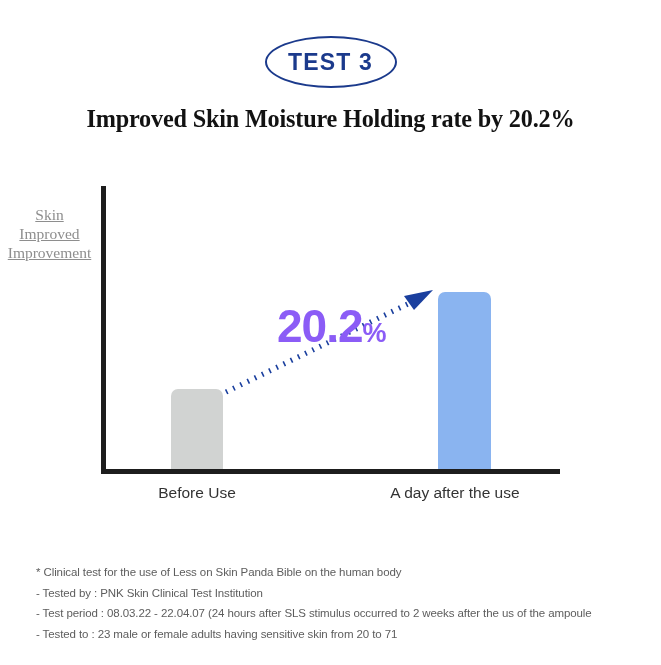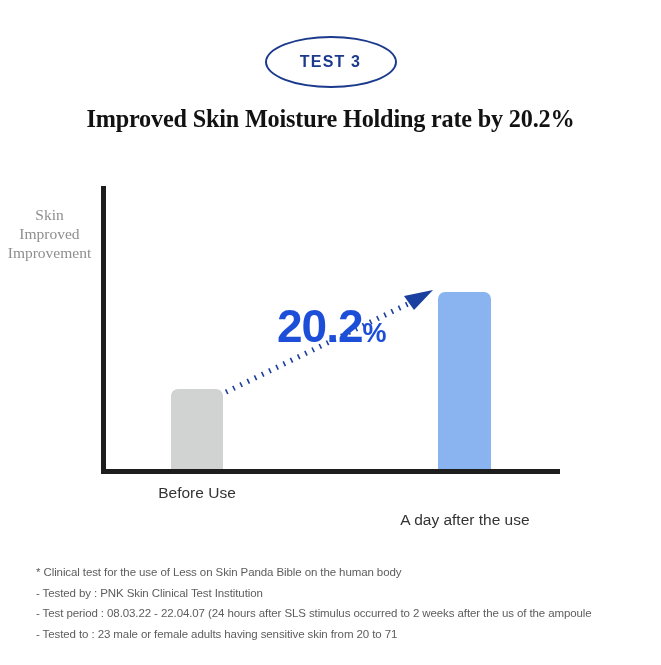--- a/index.html
+++ b/index.html
@@ -30,21 +30,21 @@
     border: 2px solid #1b3a8c;
     border-radius: 50%;
     display: flex;
     align-items: center;
     justify-content: center;
   }
   .badge-text {
     color: #1b3a8c;
     font-family: "Liberation Sans", sans-serif;
     font-weight: bold;
-    font-size: 16px;
+    font-size: 23px;
     letter-spacing: 1.2px;
   }
 
   
   .headline {
     position: absolute;
     left: 0; right: 0;
     top: 104px;
     text-align: center;
     font-family: "Liberation Serif", serif;
@@ -84,21 +84,21 @@
     position: absolute;
     left: 0px;
     top: 205px;
     width: 99px;
     text-align: center;
     font-family: "Liberation Serif", serif;
     font-size: 15.5px;
     line-height: 19px;
     color: #8e8e8e;
   }
-  .y-axis-label span { display: block; white-space: nowrap; }
+  .y-axis-label span { display: block; white-space: nowrap; text-decoration: underline; }
 
   
   .bar {
     position: absolute;
     border-radius: 7px 7px 0 0;
   }
   .bar-before {
     left: 171px;
     top: 389px;
     width: 52px;
@@ -117,28 +117,28 @@
   .cat-label {
     position: absolute;
     top: 484px;
     font-family: "Liberation Sans", sans-serif;
     font-size: 15.5px;
     color: #333333;
     text-align: center;
     white-space: nowrap;
   }
   .cat-before { left: 147px; width: 100px; }
-  .cat-after  { left: 380px; width: 170px; margin-top: 27px; }
+  .cat-after  { left: 370px; width: 170px; }
 
   
   .callout {
     position: absolute;
     left: 277px;
     top: 303px;
-    color: #1d4ed8;
+    color: #8b5cf6;
     font-family: "Liberation Sans", sans-serif;
     font-weight: bold;
     white-space: nowrap;
     line-height: 1;
   }
   .callout-value { font-size: 46px; letter-spacing: -1px; }
   .callout-unit  { font-size: 27px; }
 
   
   .arrow-svg {

